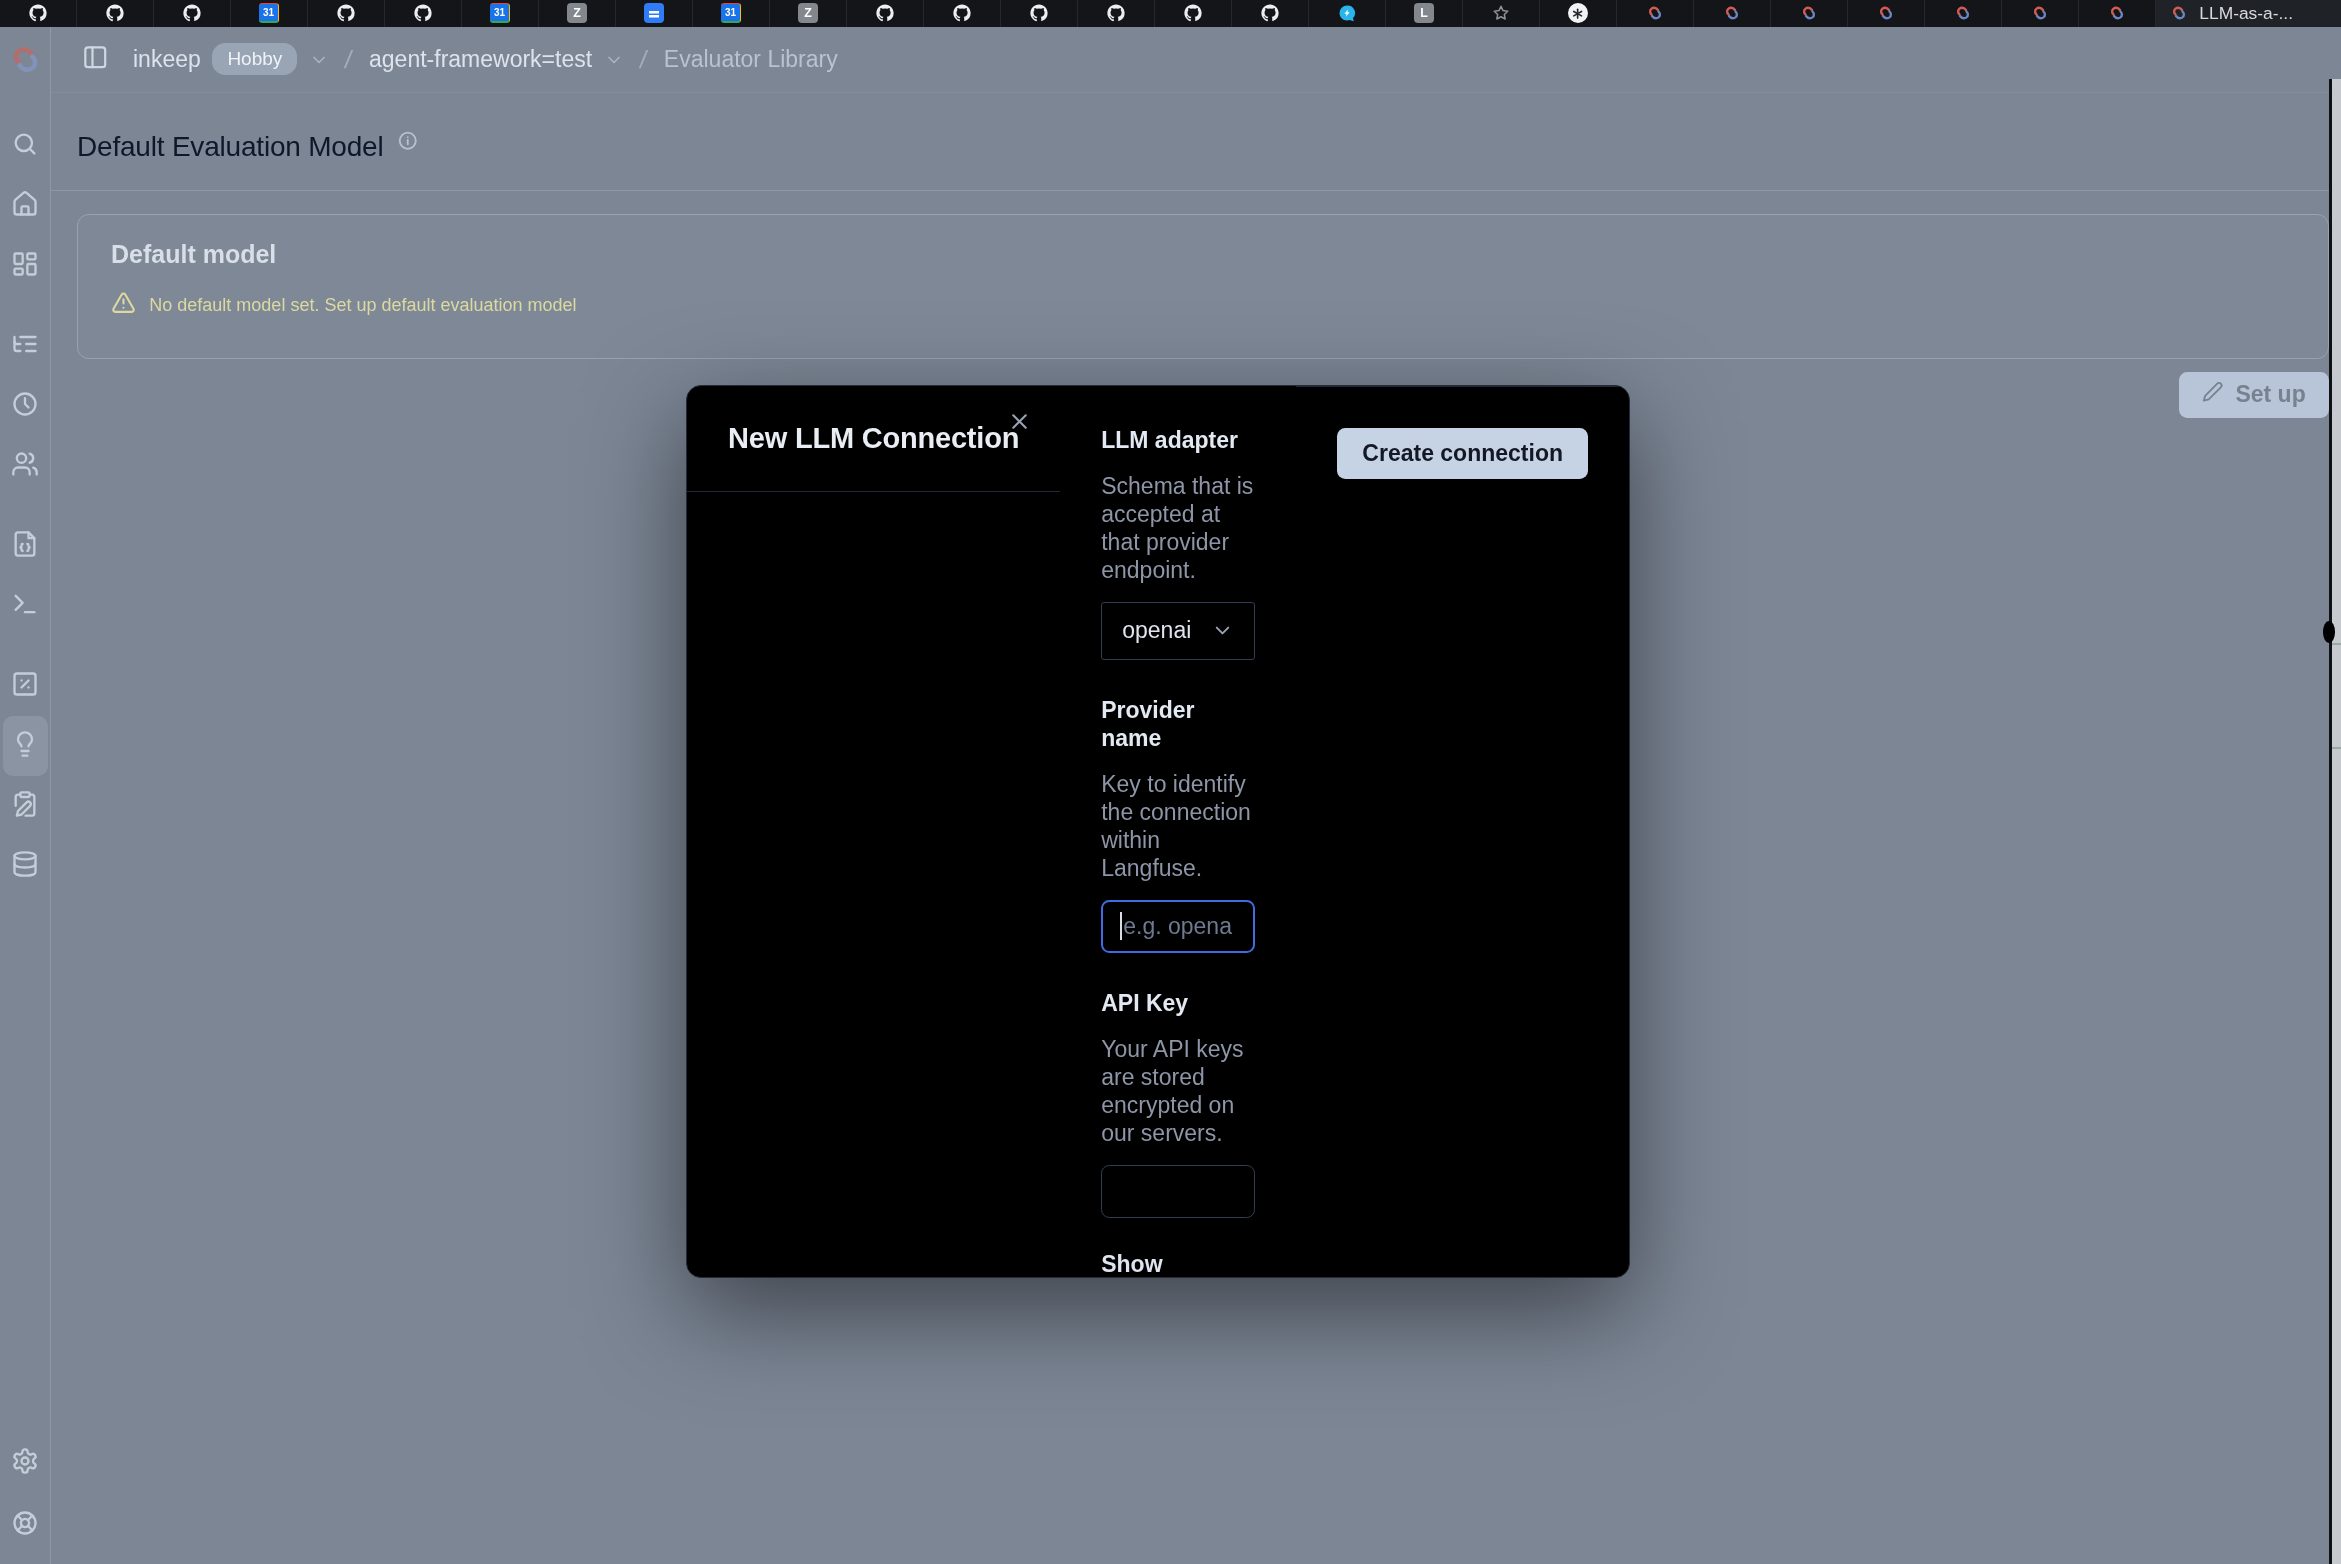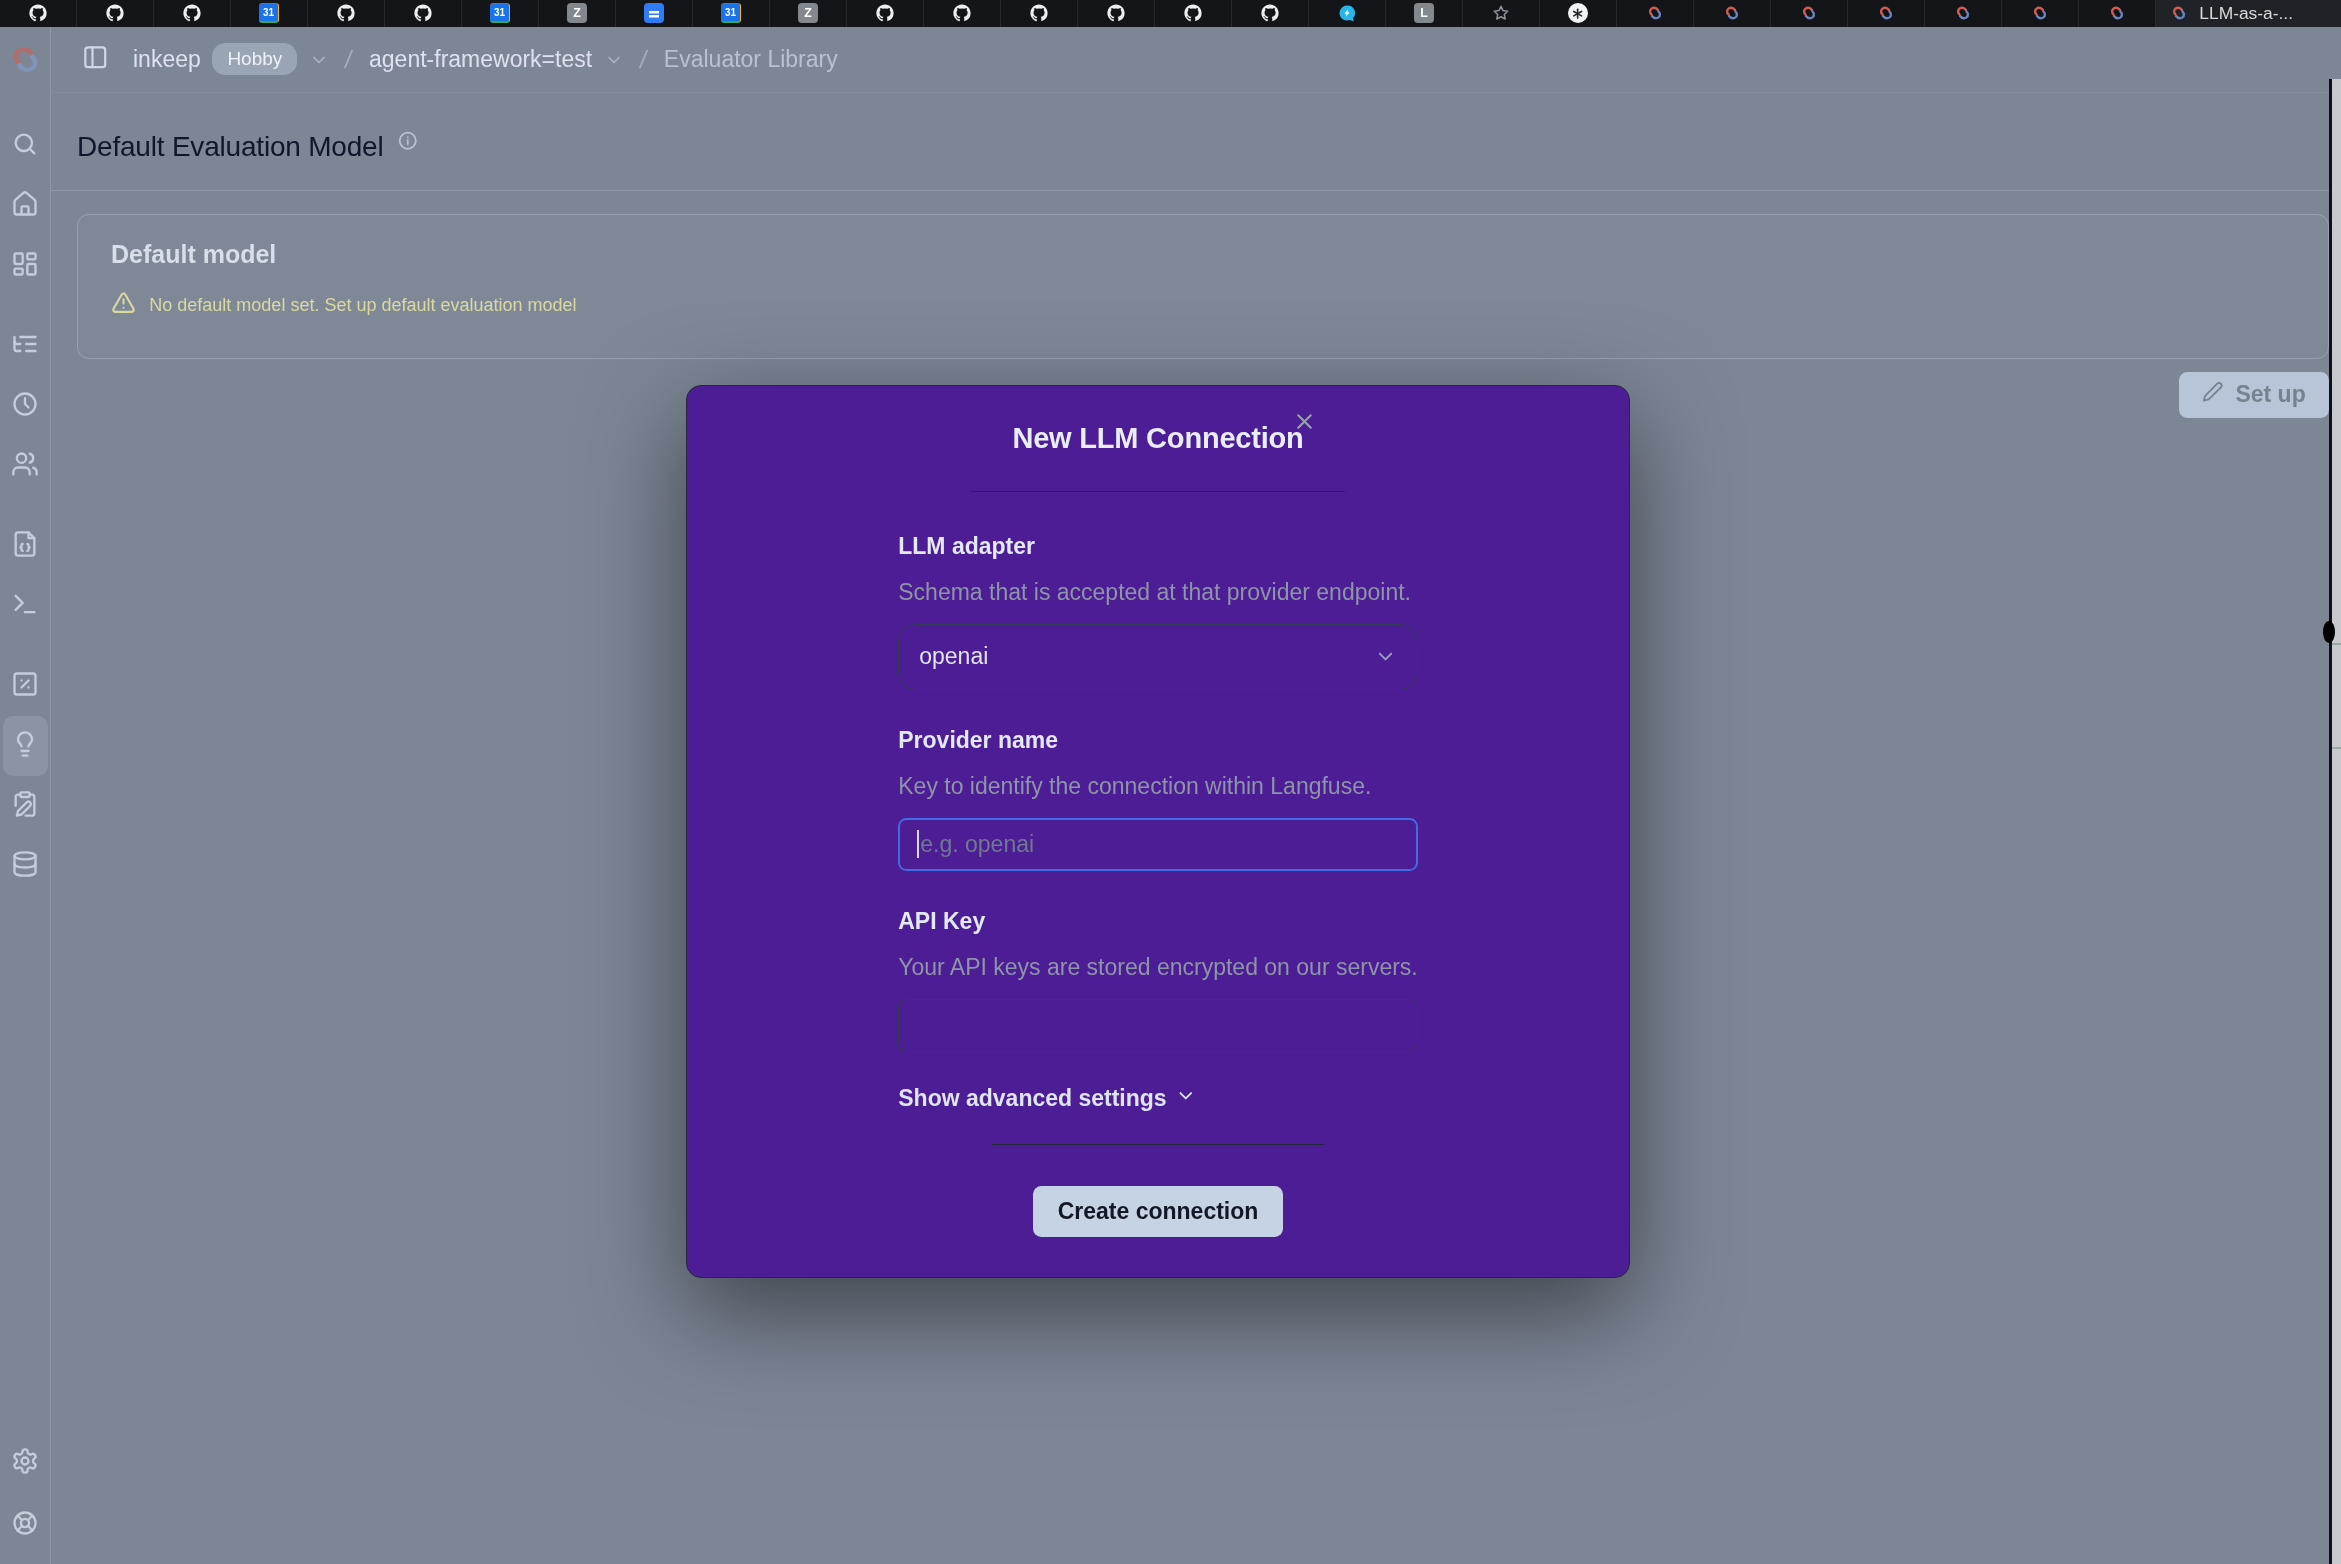--- a/index.html
+++ b/index.html
@@ -77,35 +77,35 @@
   .setup-btn svg { width:21.5px; height:21.5px; stroke:currentColor; fill:none; stroke-width:2; stroke-linecap:round; stroke-linejoin:round; }
 
   
   .edge-strip { position:absolute; top:79px; bottom:0; right:0; width:13.3px; background:#c6c9ce;
                 border-left:3.3px solid #101114; z-index:5; }
   .edge-line { position:absolute; left:0; right:0; height:1.7px; background:#97aba4; }
   .edge-notch { position:absolute; left:-8.3px; top:542px; width:11.6px; height:21.5px; background:#000; border-radius:50%; }
 
   
   .modal { position:absolute; left:686px; top:385px; width:944px; height:893px; z-index:10;
-           background:#4c1d95; border:0.8px solid #242a38; border-radius:15px;
-           box-shadow:0 33px 99px rgba(0,0,0,0.5); display:flex; flex-direction:column; overflow:hidden;align-items:center; }
+           background:#000000; border:0.8px solid #242a38; border-radius:15px;
+           box-shadow:0 33px 99px rgba(0,0,0,0.5); display:flex; overflow:hidden; }
   .modal-header { height:106px; flex:0 0 auto; padding:0 41px; display:flex; align-items:center;
                   border-bottom:0.8px solid #232938; position:relative; }
   .modal-title { font-size:29px; font-weight:700; color:#e9edf4; letter-spacing:-0.2px; }
   .modal-close { position:absolute; top:23px; right:26.5px; width:26.5px; height:26.5px; color:#99a2b3; cursor:pointer; }
   .modal-close svg { width:25px; height:25px; stroke:currentColor; fill:none; stroke-width:2; stroke-linecap:round; }
 
   .modal-body { flex:1; padding:1.7px 41px 0 41px; overflow:hidden; }
   .field { margin-top:36px; }
   .field:first-child { margin-top:38px; }
   .field-label { font-size:23px; font-weight:700; color:#e3e9f2; line-height:28px; }
   .field-desc { margin-top:18px; font-size:23px; color:#8d95a7; line-height:28px; }
   .control { margin-top:18px; position:relative; }
-  .select { height:66px; border:1.2px solid #333c52; border-radius:18px; background:transparent;
+  .select { height:58px; border:1.2px solid #333c52; border-radius:3px; background:transparent;
             display:flex; align-items:center; justify-content:space-between; padding:14px 20px; cursor:pointer; }
   .select-value { font-size:23px; color:#dfe4ee; }
   .select .chev { width:23px; height:23px; color:#9aa3b4; }
   .select .chev svg { width:23px; height:23px; stroke:currentColor; fill:none; stroke-width:2; stroke-linecap:round; stroke-linejoin:round; }
   .text-input { width:100%; height:53px; background:transparent; border:1.2px solid #333c52; border-radius:8.3px;
                 padding:0 20px; font-size:23px; color:#dfe4ee; font-family:inherit; outline:none; }
   .text-input::placeholder { color:#6f7990; }
   .text-input.focused { border:2.1px solid #3f6ce2; }
   .fake-caret { position:absolute; left:19px; top:12.4px; width:1.7px; height:28px; background:#d7dce6; }
 

